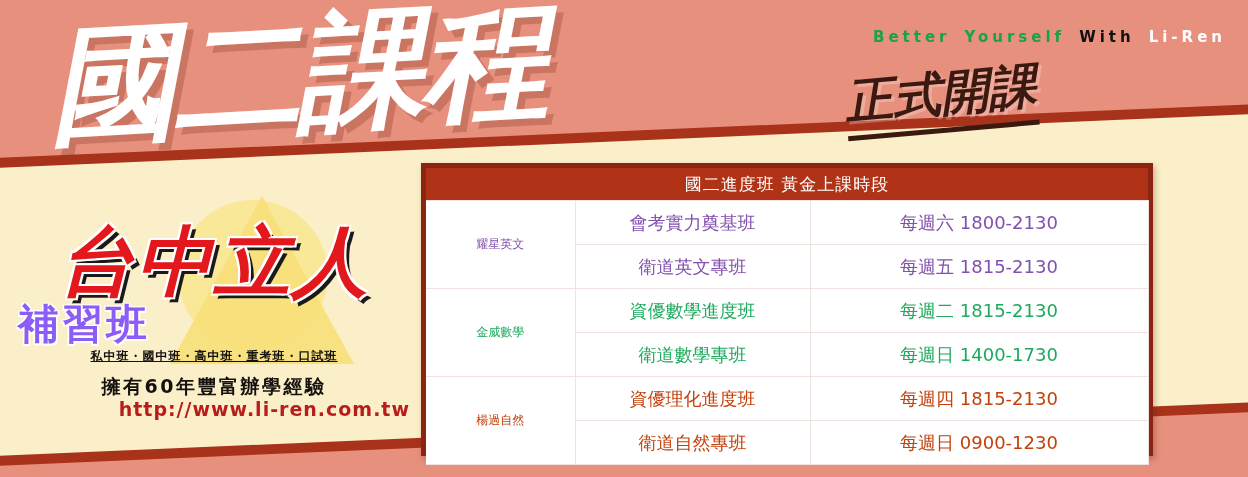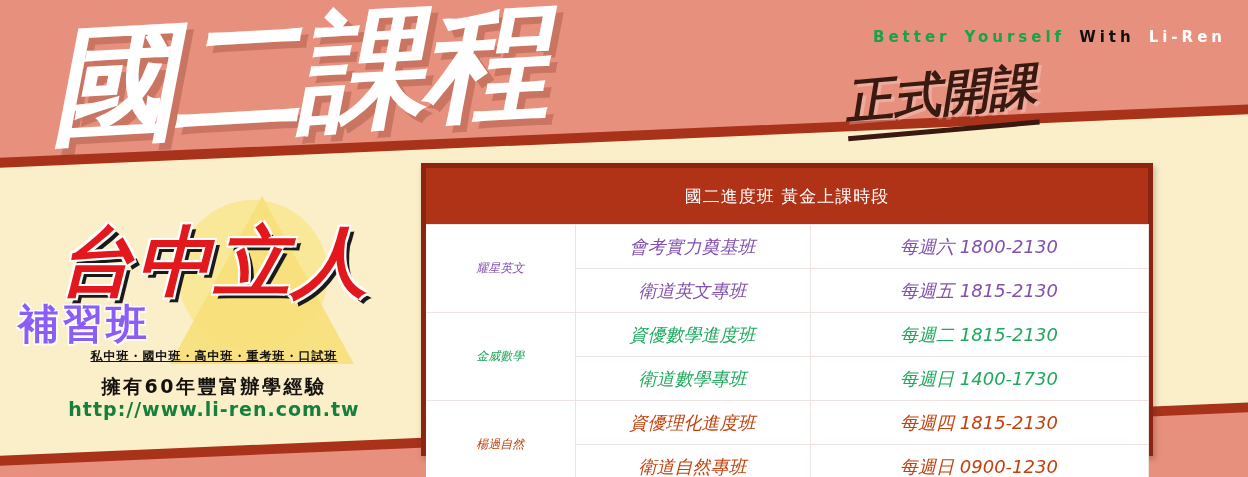--- a/index.html
+++ b/index.html
@@ -111,40 +111,40 @@
     font-size:12px;font-weight:bold;color:#14110F;letter-spacing:1px;
     white-space:nowrap;
     text-decoration:underline;
   }
   .logo-exp{
     position:absolute;left:0;top:178px;width:392px;text-align:center;
     font-size:19px;font-weight:bold;color:#14110F;letter-spacing:2.5px;
     white-space:nowrap;
   }
   .logo-url{
-    position:absolute;left:0;top:202px;width:392px;text-align:center;
+    position:absolute;left:0;top:202px;width:392px;text-align:right;
     font-family:"DejaVu Sans","Liberation Sans",sans-serif;
-    font-size:19px;font-weight:bold;color:#15803d;letter-spacing:1px;
+    font-size:19px;font-weight:bold;color:#b91c1c;letter-spacing:1px;
     white-space:nowrap;
   }
 
   
   .table-wrap{
     position:absolute;left:421px;top:163px;width:732px;height:293px;z-index:22;
     border:5px solid #8B2410;background:#FFFFFF;box-sizing:border-box;
     box-shadow:2px 3px 6px rgba(80,30,15,.30);
   }
   table.sched{width:100%;height:100%;border-collapse:collapse;table-layout:fixed;}
   table.sched th{
     background:#B03318;color:#FFFFFF;font-size:17px;font-weight:normal;
-    letter-spacing:1px;height:32px;padding:12px;
+    letter-spacing:1px;height:32px;padding:0;
   }
   table.sched td{
     border:1px solid #EFE2E0;font-size:18px;text-align:center;
-    height:43px;padding:0;background:#fff;font-style:italic;
+    height:43px;padding:0;background:#fff;
   }
   table.sched td.subject{border-left:none;font-size:12px;}
   col.c1{width:149px;} col.c2{width:235px;} col.c3{width:338px;}
   .purple{color:#8250AE;}
   .green{color:#1FA95D;}
   .blue{color:#c2410c;}
 </style>
 </head>
 <body>
 

